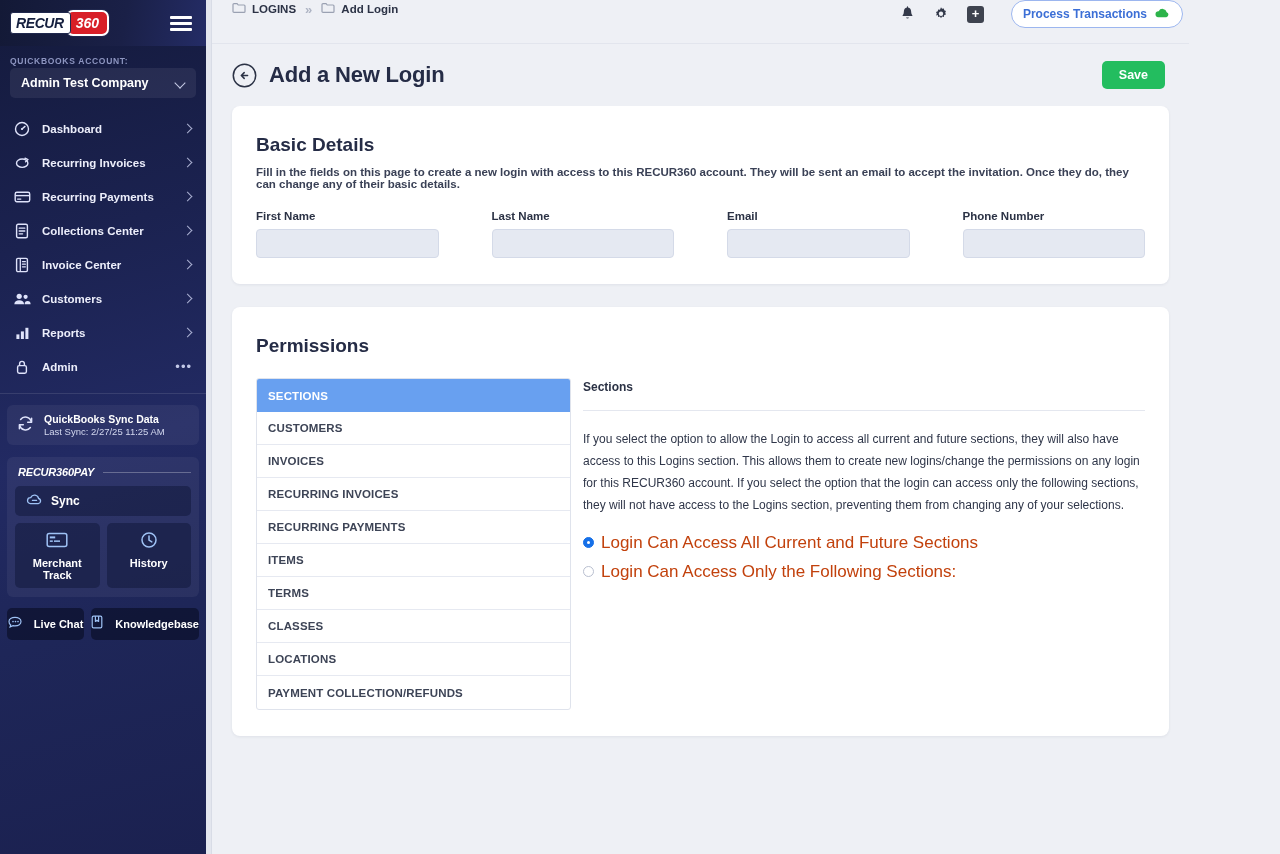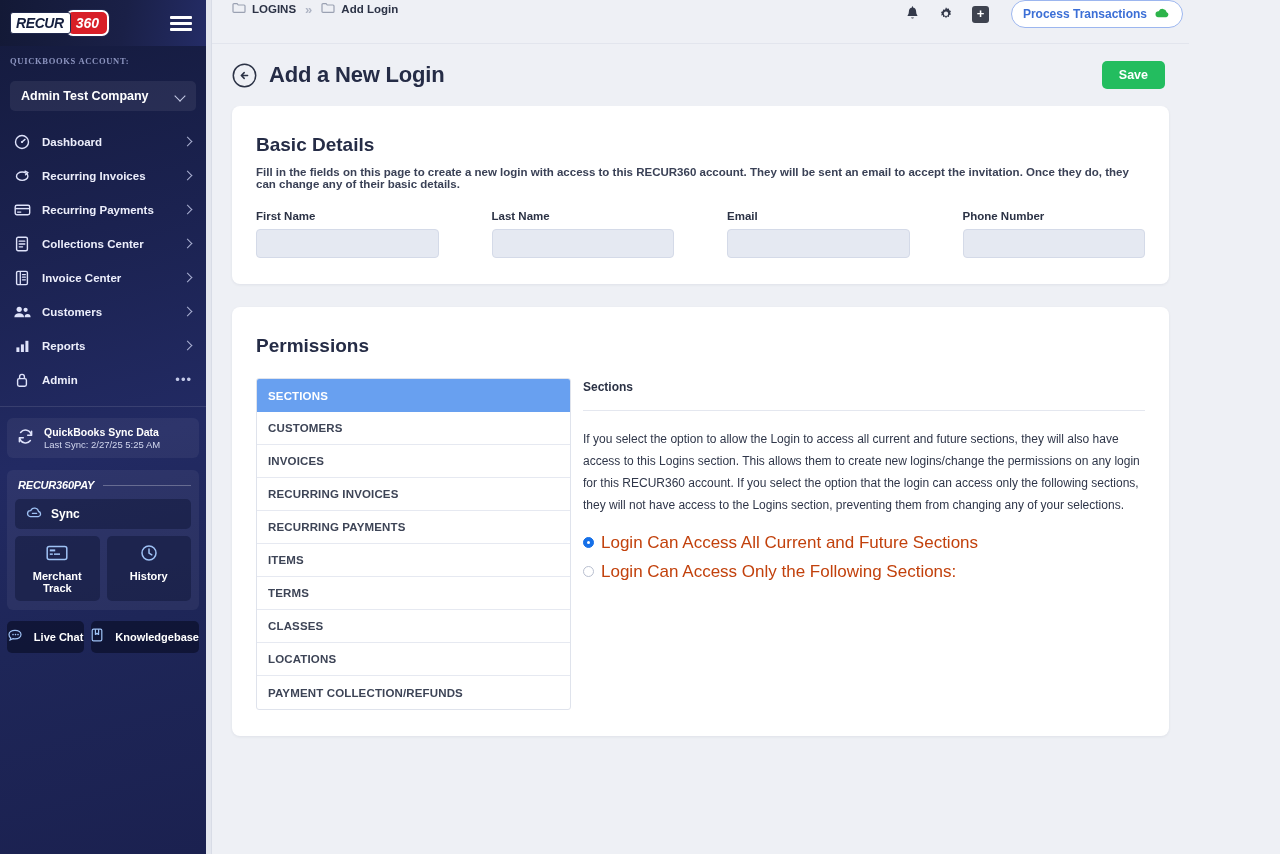--- a/index.html
+++ b/index.html
@@ -43,21 +43,21 @@
     box-shadow: 0 0 0 1px #20284d;
   }
   .hamburger { width: 22px; cursor: pointer; }
   .hamburger span {
     display: block; height: 3px; background: #fff;
     border-radius: 1px; margin: 3px 0;
   }
   .qb-block { padding: 10px 10px 0 10px; }
   .qb-label {
     font-size: 8.5px; letter-spacing: 0.7px; color: #8d95c0;
-    font-weight: 700; margin-bottom: 15px; font-family: Liberation Serif, serif;
+    font-weight: 700; margin-bottom: 2px;
   }
   .qb-select {
     background: rgba(255,255,255,0.07);
     border-radius: 5px; height: 30px;
     display: flex; align-items: center; justify-content: space-between;
     padding: 0 10px 0 11px; cursor: pointer;
   }
   .qb-select-val { font-size: 12.5px; font-weight: 700; color: #fff; }
   .chev-d { width: 11px; height: 11px; position: relative; }
   .chev-d::before {
@@ -152,21 +152,21 @@
   .top-actions { display: flex; align-items: center; gap: 18px; }
   .ic-btn { cursor: pointer; display: flex; align-items: center; justify-content: center; }
   .plus-btn {
     width: 17px; height: 17px; background: #3e434f; border-radius: 3px;
     color: #fff; font-size: 13px; line-height: 15px; text-align: center;
     font-weight: 600; cursor: pointer;
   }
   .process-btn {
     border: 1px solid #9cb6ef; border-radius: 14px; background: #fff;
     height: 28px; padding: 0 11px; display: flex; align-items: center; gap: 7px;
-    cursor: pointer; margin-left: 4px;
+    cursor: pointer; margin-left: 9px;
   }
   .process-lbl { font-size: 12px; font-weight: 600; color: #3c6fd6; }
 
   .page-hd {
     height: 62px; flex: 0 0 62px;
     display: flex; align-items: center; justify-content: space-between;
     padding: 0 24px 0 26px;
   }
   .page-hd-l { display: flex; align-items: center; gap: 12px; }
   .back-btn { width: 25px; height: 25px; cursor: pointer; }
@@ -362,21 +362,21 @@
       <span class="sync-ic">
         <svg width="19" height="19" viewBox="0 0 19 19">
             <path d="M15.3 8A6 6 0 0 0 4.6 5.5" fill="none" stroke="#dfe3fb" stroke-width="1.5" stroke-linecap="round"></path>
             <path d="M3.7 11a6 6 0 0 0 10.7 2.5" fill="none" stroke="#dfe3fb" stroke-width="1.5" stroke-linecap="round"></path>
             <path d="M15.6 4.3v3.9h-3.9" fill="none" stroke="#dfe3fb" stroke-width="1.5" stroke-linecap="round" stroke-linejoin="round"></path>
             <path d="M3.4 14.7v-3.9h3.9" fill="none" stroke="#dfe3fb" stroke-width="1.5" stroke-linecap="round" stroke-linejoin="round"></path>
           </svg>
       </span>
       <div>
         <div class="sync-t1">QuickBooks Sync Data</div>
-        <div class="sync-t2">Last Sync: 2/27/25 5:25 AM</div>
+        <div class="sync-t2">Last Sync: 2/27/25 11:25 AM</div>
       </div>
     </div>
 
     <div class="pay-card">
       <div class="pay-hd">
         <span class="pay-hd-t">RECUR360PAY</span>
         <span class="pay-hd-line"></span>
       </div>
       <div class="pay-sync">
         <span>

